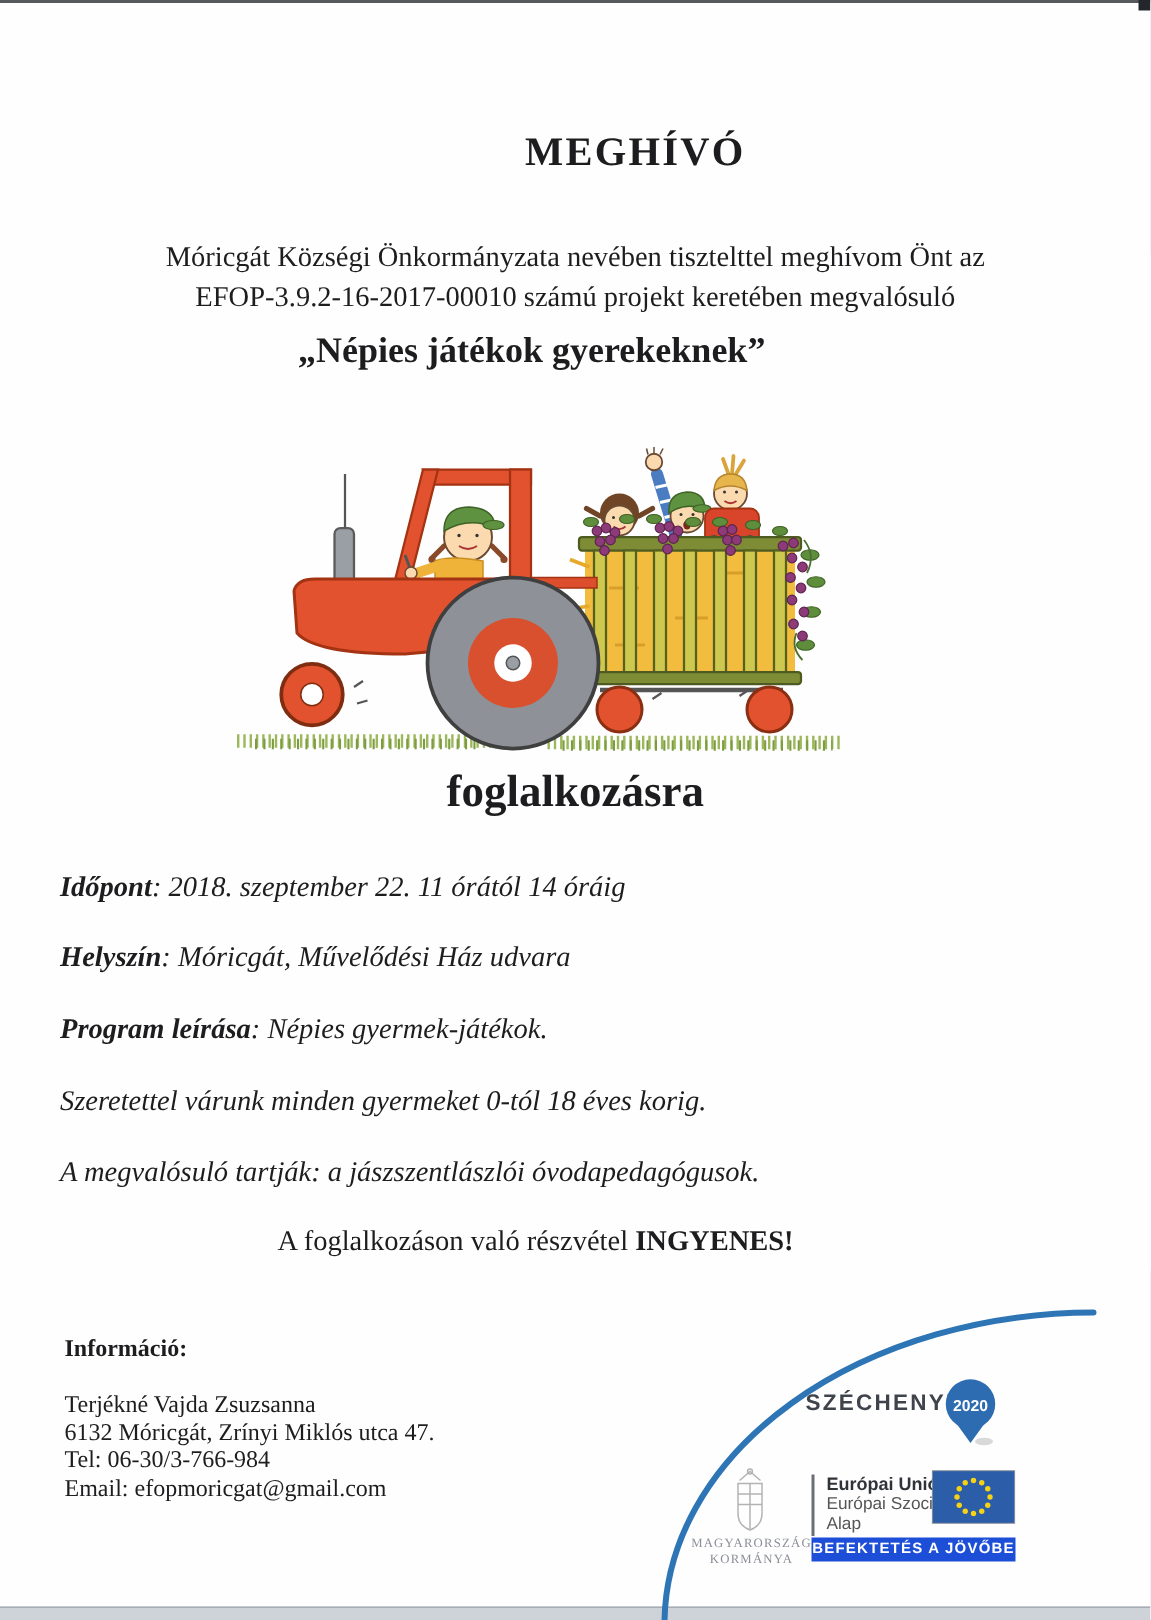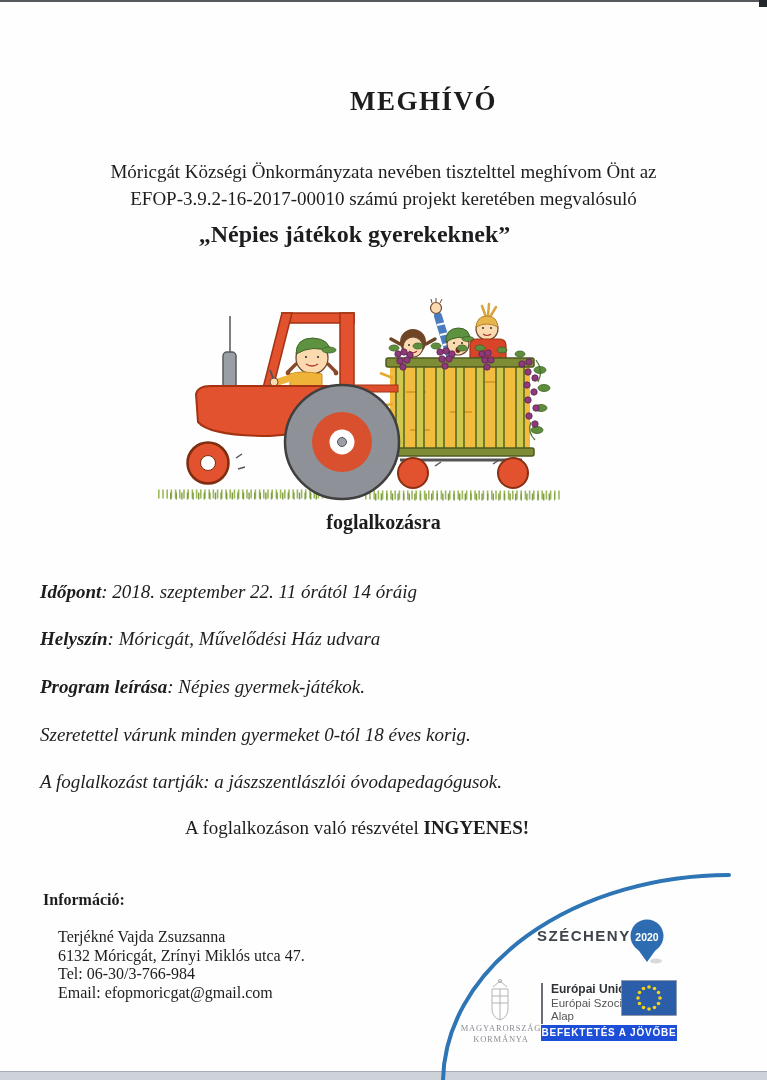--- a/index.html
+++ b/index.html
@@ -12,31 +12,31 @@
   .scan-corner-mark{position:absolute;right:0;top:0;width:8px;height:7px;background:#23262a;}
   .scan-bottom-band{position:absolute;left:0;top:1071px;width:767px;height:9px;background:#ced3da;border-top:1px solid #a6acb5;}
 
   .title{position:absolute;left:0;top:86px;width:767px;text-align:center;
     font-size:27px;font-weight:bold;letter-spacing:1.5px;margin-left:40px;}
   .intro{position:absolute;left:0;top:158px;width:767px;text-align:center;
     font-size:19px;font-weight:normal;line-height:27px;}
   .event-title{position:absolute;left:0;top:221px;width:709px;text-align:center;
     font-size:24px;font-weight:bold;}
   .event-type{position:absolute;left:0;top:511px;width:767px;text-align:center;
-    font-size:20px;font-weight:bold;}
+    font-size:30px;font-weight:bold;}
 
   .illustration{position:absolute;left:150px;top:282px;width:420px;height:228px;}
 
   .bodyline{position:absolute;left:40px;font-size:19px;white-space:nowrap;font-style:italic;}
   .bodyline .b{font-weight:bold;}
   .free-line{position:absolute;left:185px;top:817px;font-size:19px;white-space:nowrap;}
   .free-line .b{font-weight:bold;}
 
   .contact-heading{position:absolute;left:43px;top:891px;font-size:16px;font-weight:bold;}
-  .contact-block{position:absolute;left:58px;top:928px;font-size:16px;line-height:18.5px;}
+  .contact-block{position:absolute;left:43px;top:928px;font-size:16px;line-height:18.5px;}
 
   
   .arc-svg{position:absolute;left:420px;top:853px;width:347px;height:232px;}
   .szechenyi-text{position:absolute;left:537px;top:927px;font-family:"Liberation Sans",sans-serif;
     font-size:15px;font-weight:bold;letter-spacing:1.5px;color:#3f444c;}
   .szechenyi-pin{position:absolute;left:629px;top:918px;width:38px;height:50px;}
   .gov-block{position:absolute;left:452px;top:1023px;width:98px;text-align:center;
     font-size:8.5px;line-height:10.5px;letter-spacing:.8px;color:#8b8f96;}
   .gov-coat{position:absolute;left:487px;top:977px;width:26px;height:46px;}
   .eu-divider{position:absolute;left:541px;top:983px;width:2px;height:41px;background:#6a6f76;}
@@ -258,21 +258,21 @@
     <span class="b">Időpont</span><span>: 2018. szeptember 22. 11 órától 14 óráig</span>
   </div>
   <div class="bodyline" style="top:628px">
     <span class="b">Helyszín</span><span>: Móricgát, Művelődési Ház udvara</span>
   </div>
   <div class="bodyline" style="top:676px">
     <span class="b">Program leírása</span><span>: Népies gyermek-játékok.</span>
   </div>
 
   <div class="bodyline" style="top:724px">Szeretettel várunk minden gyermeket 0-tól 18 éves korig.</div>
-  <div class="bodyline" style="top:771px">A foglalkozást tartják: a jászszentlászlói óvodapedagógusok.</div>
+  <div class="bodyline" style="top:771px">A megvalósuló tartják: a jászszentlászlói óvodapedagógusok.</div>
   <div class="free-line">
     <span>A foglalkozáson való részvétel </span><span class="b">INGYENES!</span>
   </div>
 
   <div class="contact-heading">Információ:</div>
   <div class="contact-block">
     <div>Terjékné Vajda Zsuzsanna</div>
     <div>6132 Móricgát, Zrínyi Miklós utca 47.</div>
     <div>Tel: 06-30/3-766-984</div>
     <div>Email: efopmoricgat@gmail.com</div>

